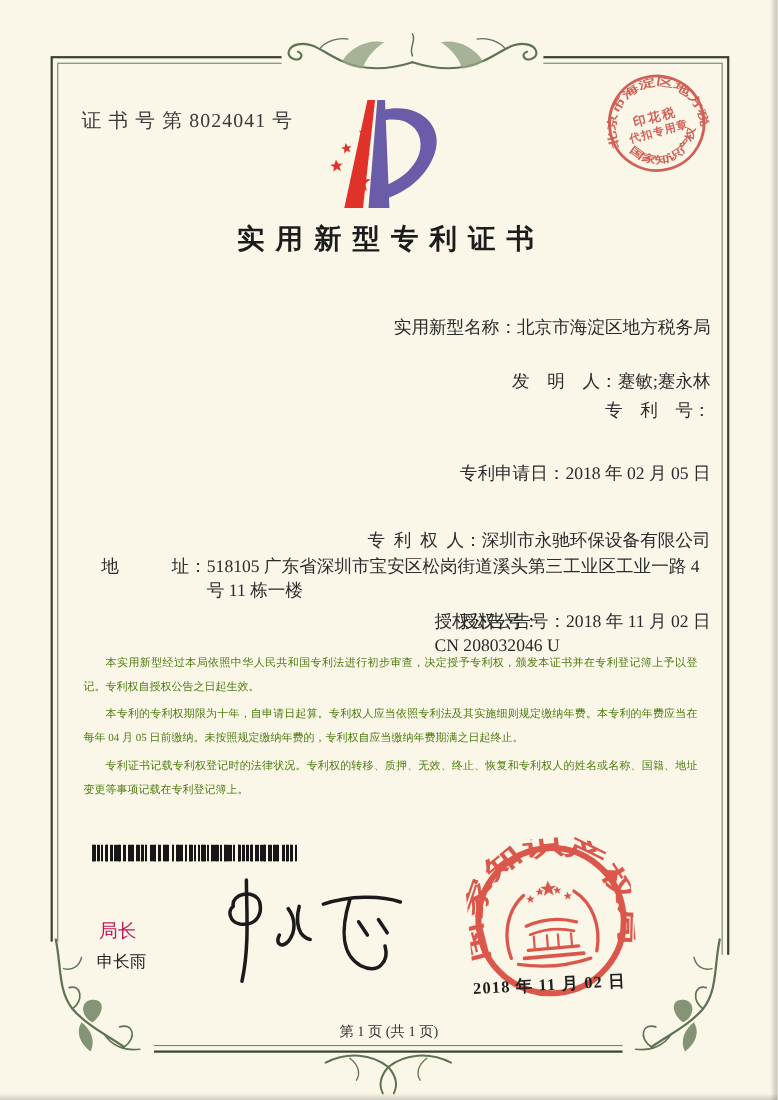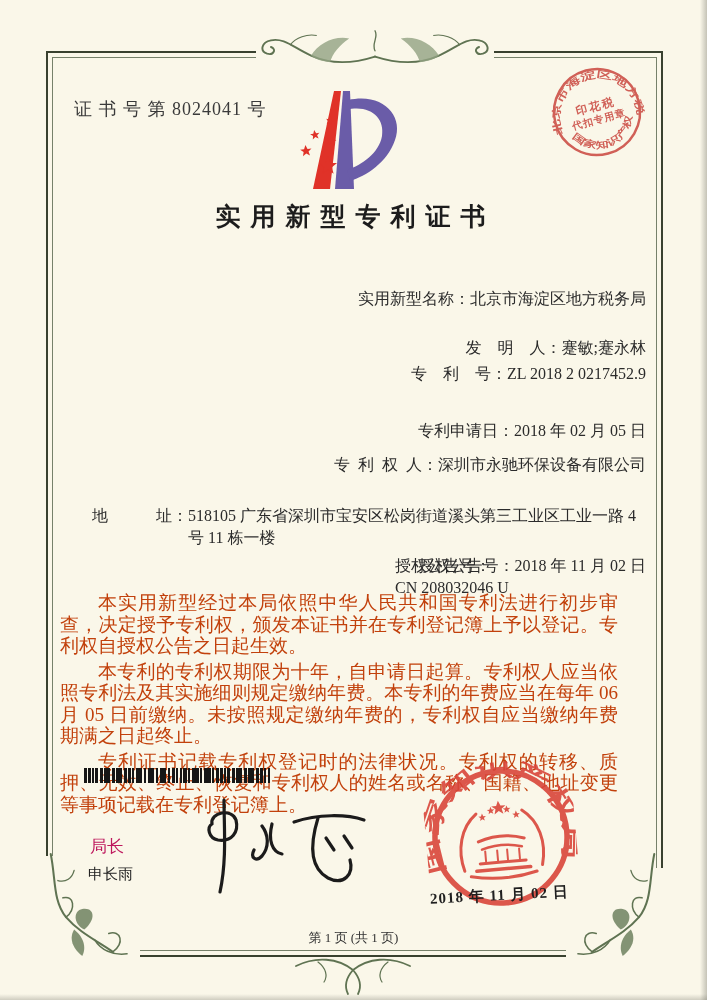--- a/index.html
+++ b/index.html
@@ -19,26 +19,26 @@
   .patch{background:#faf7e9;z-index:2;}
   .orn{z-index:3;}
   
   .cert-no{left:74px;top:97px;font-size:18px;letter-spacing:1px;color:#3a3a3a;z-index:4;}
   .logo{left:278px;top:88px;z-index:4;}
   .title{left:0;right:0;top:200px;text-align:center;font-size:25px;font-weight:700;letter-spacing:10px;padding-left:4px;color:#1c1c1c;z-index:4;}
   
   .row{left:86px;width:560px;display:flex;align-items:flex-start;font-size:16px;line-height:22px;color:#2b2b2b;z-index:4;justify-content:flex-end;}
   .row .lbl{white-space:pre;flex:none;}
   .row .val{white-space:pre-wrap;}
-  .r1{top:288px}.r2{top:337px}.r3{top:363px}.r4{top:420px}.r5{top:454px}
+  .r1{top:288px}.r2{top:337px}.r3{top:363px}.r4{top:420px}.r5{top:481px}
   .r6{top:505px}.r6 .val{width:458px;}
   .r7{top:555px}
   .r7b{position:absolute;left:309px;top:0;display:flex;flex-direction:column;}
   
-  .paras{left:60px;top:592px;width:558px;font-size:19px;line-height:21.5px;text-align:justify;color:#c2410c;z-index:4;}
+  .paras{left:76px;top:592px;width:558px;font-size:10px;line-height:21.5px;text-align:justify;color:#4d7c0f;z-index:4;}
   .paras p{margin:0 0 4px 0;text-indent:2em;}
   
   .barcode{left:84px;top:768px;width:186px;height:15px;z-index:4;
     background-image:
       repeating-linear-gradient(90deg,#161616 0 2px,transparent 2px 4px),
       repeating-linear-gradient(90deg,#161616 0 1px,transparent 1px 6px),
       repeating-linear-gradient(90deg,#161616 0 3px,transparent 3px 11px);}
   .signer-title{left:90px;top:835px;font-size:17px;color:#be185d;z-index:4;}
   .signer-name{left:88px;top:865px;font-size:15px;color:#222;z-index:4;}
   .signature{left:198px;top:796px;z-index:5;}
@@ -133,21 +133,20 @@
 <div class="abs row r1">
   <span class="lbl">实用新型名称：</span>
   <span class="val">北京市海淀区地方税务局</span>
 </div>
 <div class="abs row r2">
   <span class="lbl">发　明　人：</span>
   <span class="val">蹇敏;蹇永林</span>
 </div>
 <div class="abs row r3">
   <span class="lbl">专　利　号：</span>
-  <span class="val">ZL 2018 2 0217452.9</span>
 </div>
 <div class="abs row r4">
   <span class="lbl">专利申请日：</span>
   <span class="val">2018 年 02 月 05 日</span>
 </div>
 <div class="abs row r5">
   <span class="lbl">专  利  权  人：</span>
   <span class="val">深圳市永驰环保设备有限公司</span>
 </div>
 <div class="abs row r6">
@@ -158,21 +157,21 @@
   <span class="lbl">授权公告号：</span>
   <span class="val">2018 年 11 月 02 日</span>
   <span class="r7b">
     <span class="lbl">授权公告号：</span>
     <span class="val">CN 208032046 U</span>
   </span>
 </div>
 
 <div class="abs paras">
   <p>本实用新型经过本局依照中华人民共和国专利法进行初步审查，决定授予专利权，颁发本证书并在专利登记簿上予以登记。专利权自授权公告之日起生效。</p>
-  <p>本专利的专利权期限为十年，自申请日起算。专利权人应当依照专利法及其实施细则规定缴纳年费。本专利的年费应当在每年 06 月 05 日前缴纳。未按照规定缴纳年费的，专利权自应当缴纳年费期满之日起终止。</p>
+  <p>本专利的专利权期限为十年，自申请日起算。专利权人应当依照专利法及其实施细则规定缴纳年费。本专利的年费应当在每年 04 月 05 日前缴纳。未按照规定缴纳年费的，专利权自应当缴纳年费期满之日起终止。</p>
   <p>专利证书记载专利权登记时的法律状况。专利权的转移、质押、无效、终止、恢复和专利权人的姓名或名称、国籍、地址变更等事项记载在专利登记簿上。</p>
 </div>
 
 <div class="abs barcode"></div>
 <div class="abs signer-title">局长</div>
 <div class="abs signer-name">申长雨</div>
 
 <svg class="abs signature" width="180" height="100" viewBox="0 0 180 100">
   <g stroke="#1b1b1b" stroke-width="3.2" fill="none" stroke-linecap="round" stroke-linejoin="round">
     <path d="M14,28 C12,16 34,12 38,24 C41,36 34,46 20,44 C10,42 9,31 14,28"></path>

